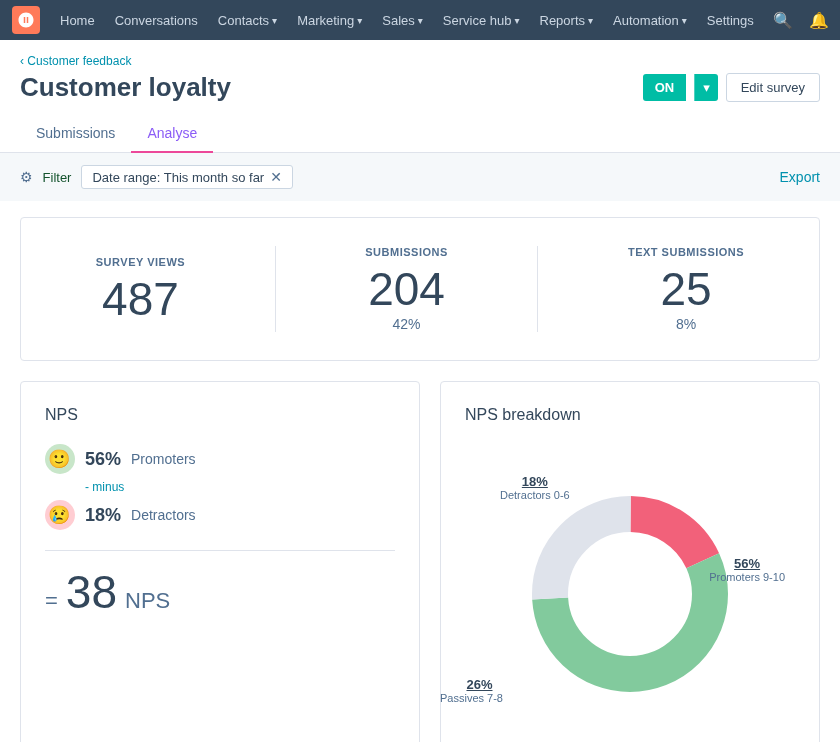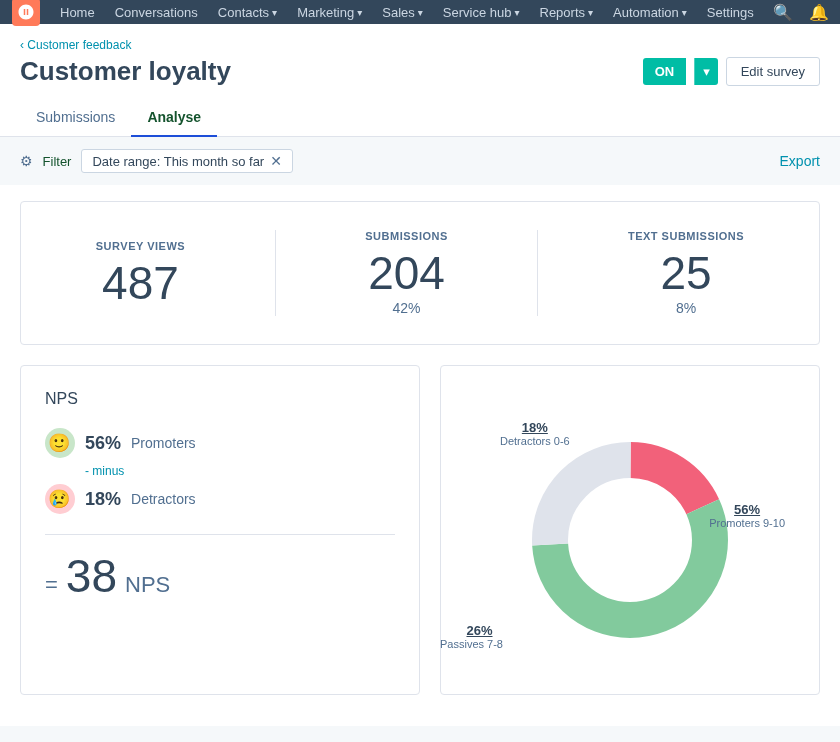--- a/index.html
+++ b/index.html
@@ -1,21 +1,21 @@
 <!DOCTYPE html>
 <html><head>
   <meta charset="utf-8">
   <style>
     * { box-sizing: border-box; margin: 0; padding: 0; }
     body { font-family: -apple-system, BlinkMacSystemFont, 'Segoe UI', sans-serif; background: #f5f8fa; color: #33475b; font-size: 14px; }
 
     
     .topnav {
       background: #33475b;
-      height: 24px;
+      height: 40px;
       display: flex;
       align-items: center;
       padding: 0 12px;
       gap: 4px;
     }
     .topnav-logo {
       width: 28px; height: 28px;
       background: #ff7a59;
       border-radius: 4px;
       display: flex; align-items: center; justify-content: center;
@@ -103,23 +103,23 @@
     }
     .tab {
       padding: 10px 16px;
       font-size: 14px;
       color: #516f90;
       cursor: pointer;
       border-bottom: 2px solid transparent;
       margin-bottom: -1px;
     }
     .tab.active {
-      color: #14532d;
-      border-bottom: 2px solid #1d4ed8;
-      font-weight: 700;
+      color: #8b5cf6;
+      border-bottom: 2px solid #ec4899;
+      font-weight: 400;
     }
 
     
     .filter-bar {
       padding: 12px 20px;
       display: flex;
       align-items: center;
       justify-content: space-between;
       background: #f5f8fa;
     }
@@ -375,20 +375,21 @@
         </div>
         <hr class="nps-divider">
         <div class="nps-total">
           <span class="nps-equals">=</span>
           <span class="nps-number">38</span>
           <span class="nps-text">NPS</span>
         </div>
       </div>
 
       <div class="nps-breakdown-card">
+        <div class="card-title">NPS breakdown</div>
         <div class="donut-container" style="position:relative; height:280px;">
 
           <svg class="donut-svg" width="220" height="220" viewBox="0 0 220 220" style="position:absolute; left:50%; transform:translateX(-50%);">
 
             <circle cx="110" cy="110" r="80" fill="none" stroke="#f2617a" stroke-width="36" stroke-dasharray="90.5 412.15" stroke-dashoffset="125.66"></circle>
 
             <circle cx="110" cy="110" r="80" fill="none" stroke="#82ca9d" stroke-width="36" stroke-dasharray="281.48 221.17" stroke-dashoffset="35.18"></circle>
 
             <circle cx="110" cy="110" r="80" fill="none" stroke="#dfe3eb" stroke-width="36" stroke-dasharray="130.69 371.96" stroke-dashoffset="-246.30"></circle>
           </svg>

